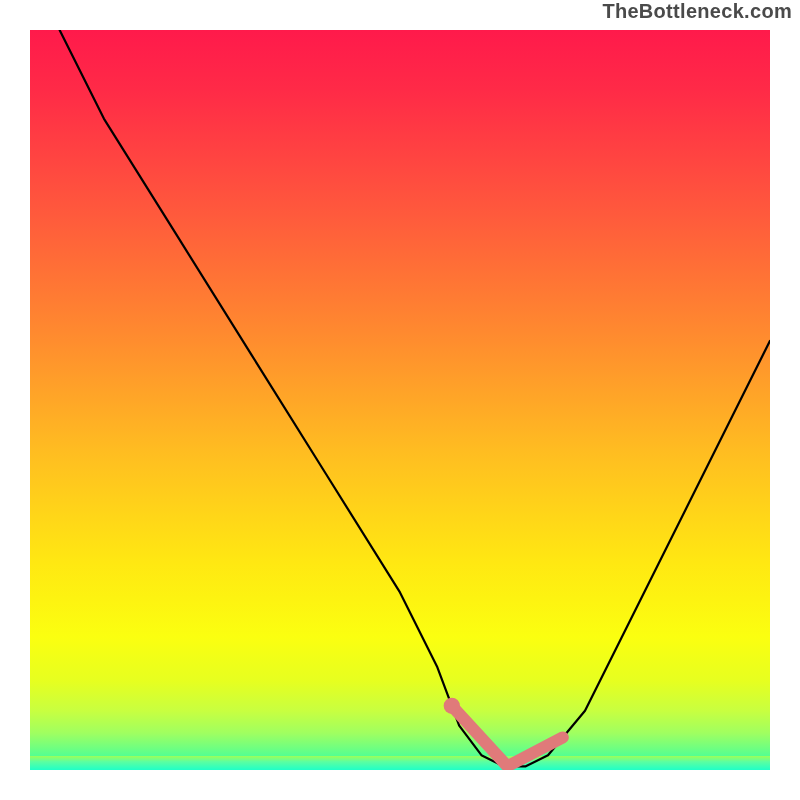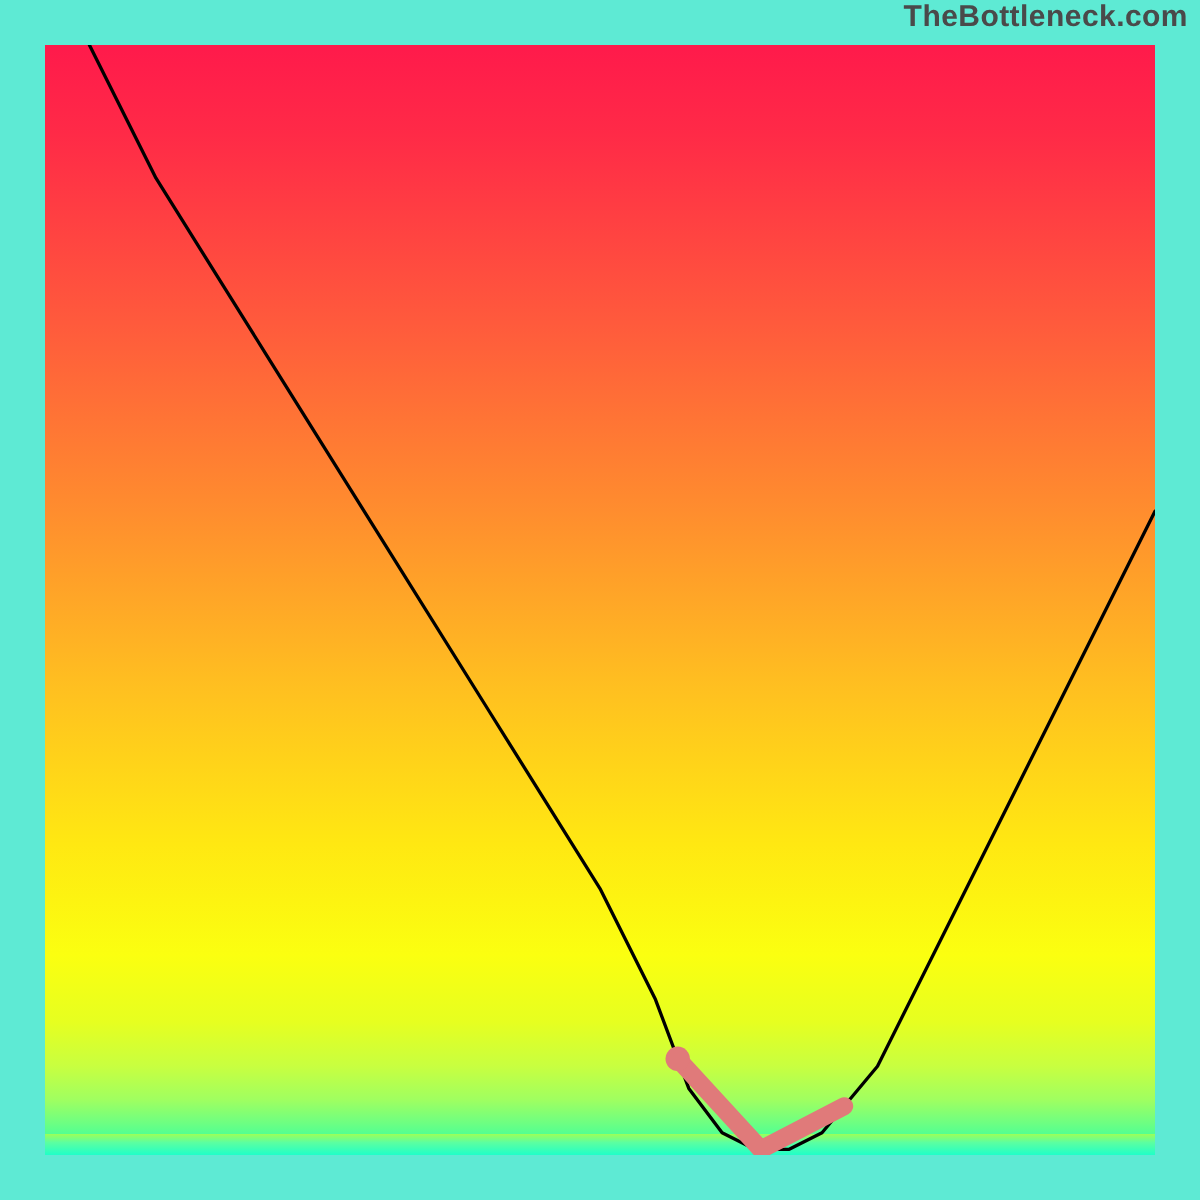--- a/index.html
+++ b/index.html
@@ -8,21 +8,21 @@
     width: 800px;
     height: 800px;
     background: #000;
     font-family: Arial, Helvetica, sans-serif;
     overflow: hidden;
   }
   .frame {
     position: relative;
     width: 800px;
     height: 800px;
-    background: #5eead4;
+    background: #ffffff;
   }
   .watermark {
     position: absolute;
     top: 0;
     right: 8px;
     color: #4a4a4a;
     font-size: 20px;
     font-weight: 600;
     letter-spacing: 0.3px;
     z-index: 5;

